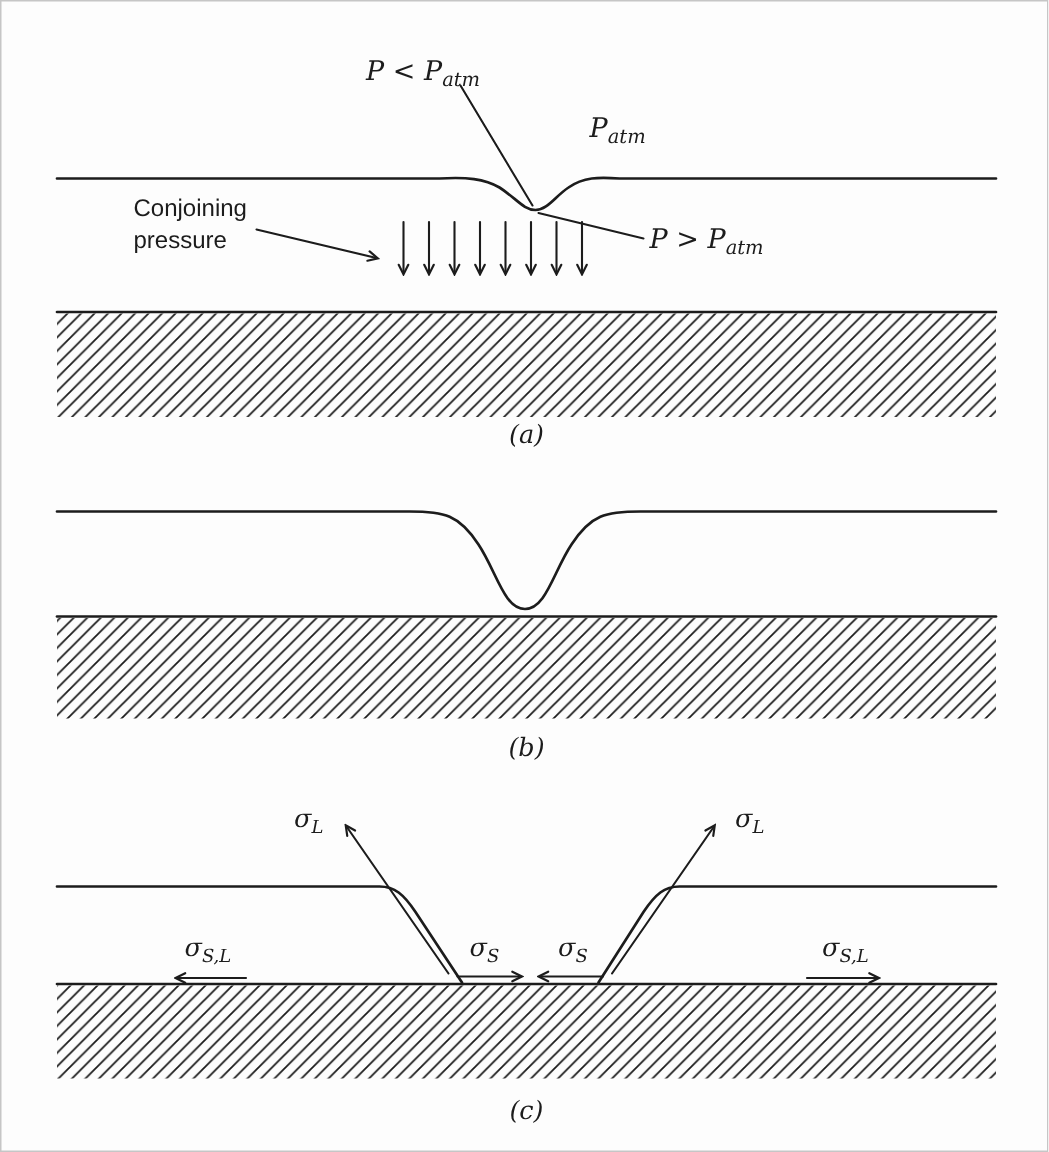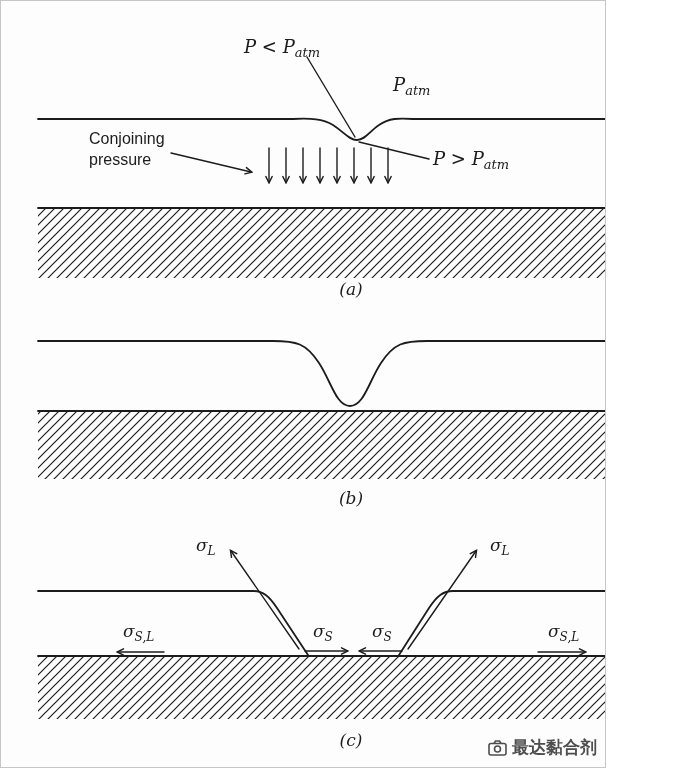--- a/index.html
+++ b/index.html
@@ -1,18 +1,18 @@
 <!DOCTYPE html>
 <html style="--ink: #1c1c1c; --background: #fdfdfd; --border: #c6c6c6; --watermark: #4d4d4d;"><head>
 <meta charset="utf-8">
 <style>
   :root { --ink:#1c1c1c; --background:#fdfdfd; --border:#c6c6c6; --watermark:#4d4d4d; }
   html,body { margin:0; padding:0; background:#ffffff; }
   .page {
-    width:606px; height:768px; position:relative; box-sizing:border-box;
+    width:699px; height:768px; position:relative; box-sizing:border-box;
     background:var(--background,#fdfdfd);
     border:1px solid var(--border,#c6c6c6);
     overflow:hidden;
     font-family:"Liberation Sans", sans-serif;
   }
   svg.diagram { position:absolute; left:0; top:0; }
   .ln   { stroke:var(--ink,#1c1c1c); stroke-width:1.8; fill:none; stroke-linecap:round; }
   .thin { stroke-width:1.4; }
   .hatch-line { stroke:var(--ink,#1c1c1c); stroke-width:1.2; fill:none; }
   .arrowhead-open { fill:none; stroke:var(--ink,#1c1c1c); stroke-width:1.6; stroke-linecap:round; }
@@ -112,22 +112,14 @@
       <text class="sigma" x="547" y="636"><tspan>σ</tspan><tspan class="sub-s" dy="4">S,L</tspan></text>
 
       <g>
         <line class="ln" x1="37" y1="655" x2="663" y2="655"></line>
         <rect x="37" y="656" width="626" height="62" fill="url(#hatch)"></rect>
       </g>
       <text class="caption" x="350" y="745">(c)</text>
     </g>
   </svg>
 
-  <div class="watermark">
-    <svg width="19" height="16" viewBox="0 0 19 16">
-      <rect x="1" y="3.5" width="17" height="11.5" rx="2" fill="none" stroke="currentColor" stroke-width="1.6"></rect>
-      <path d="M6,3.5 L7.5,1 L11.5,1 L13,3.5" fill="none" stroke="currentColor" stroke-width="1.6"></path>
-      <circle cx="9.5" cy="9" r="3" fill="none" stroke="currentColor" stroke-width="1.6"></circle>
-    </svg>
-    <span>最达黏合剂</span>
-  </div>
 
 </div>
 
 </body></html>

